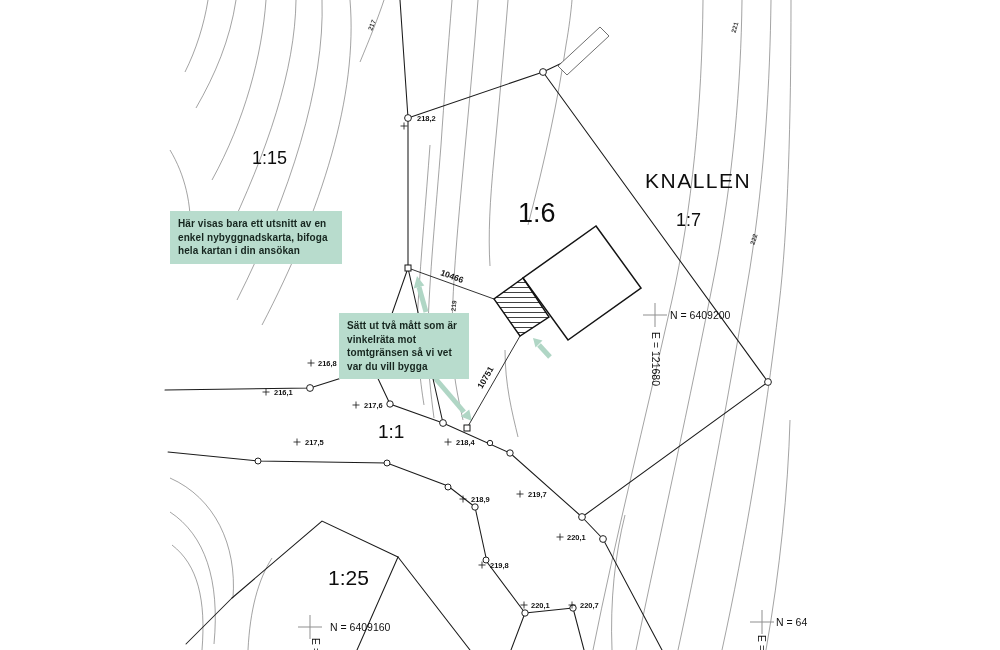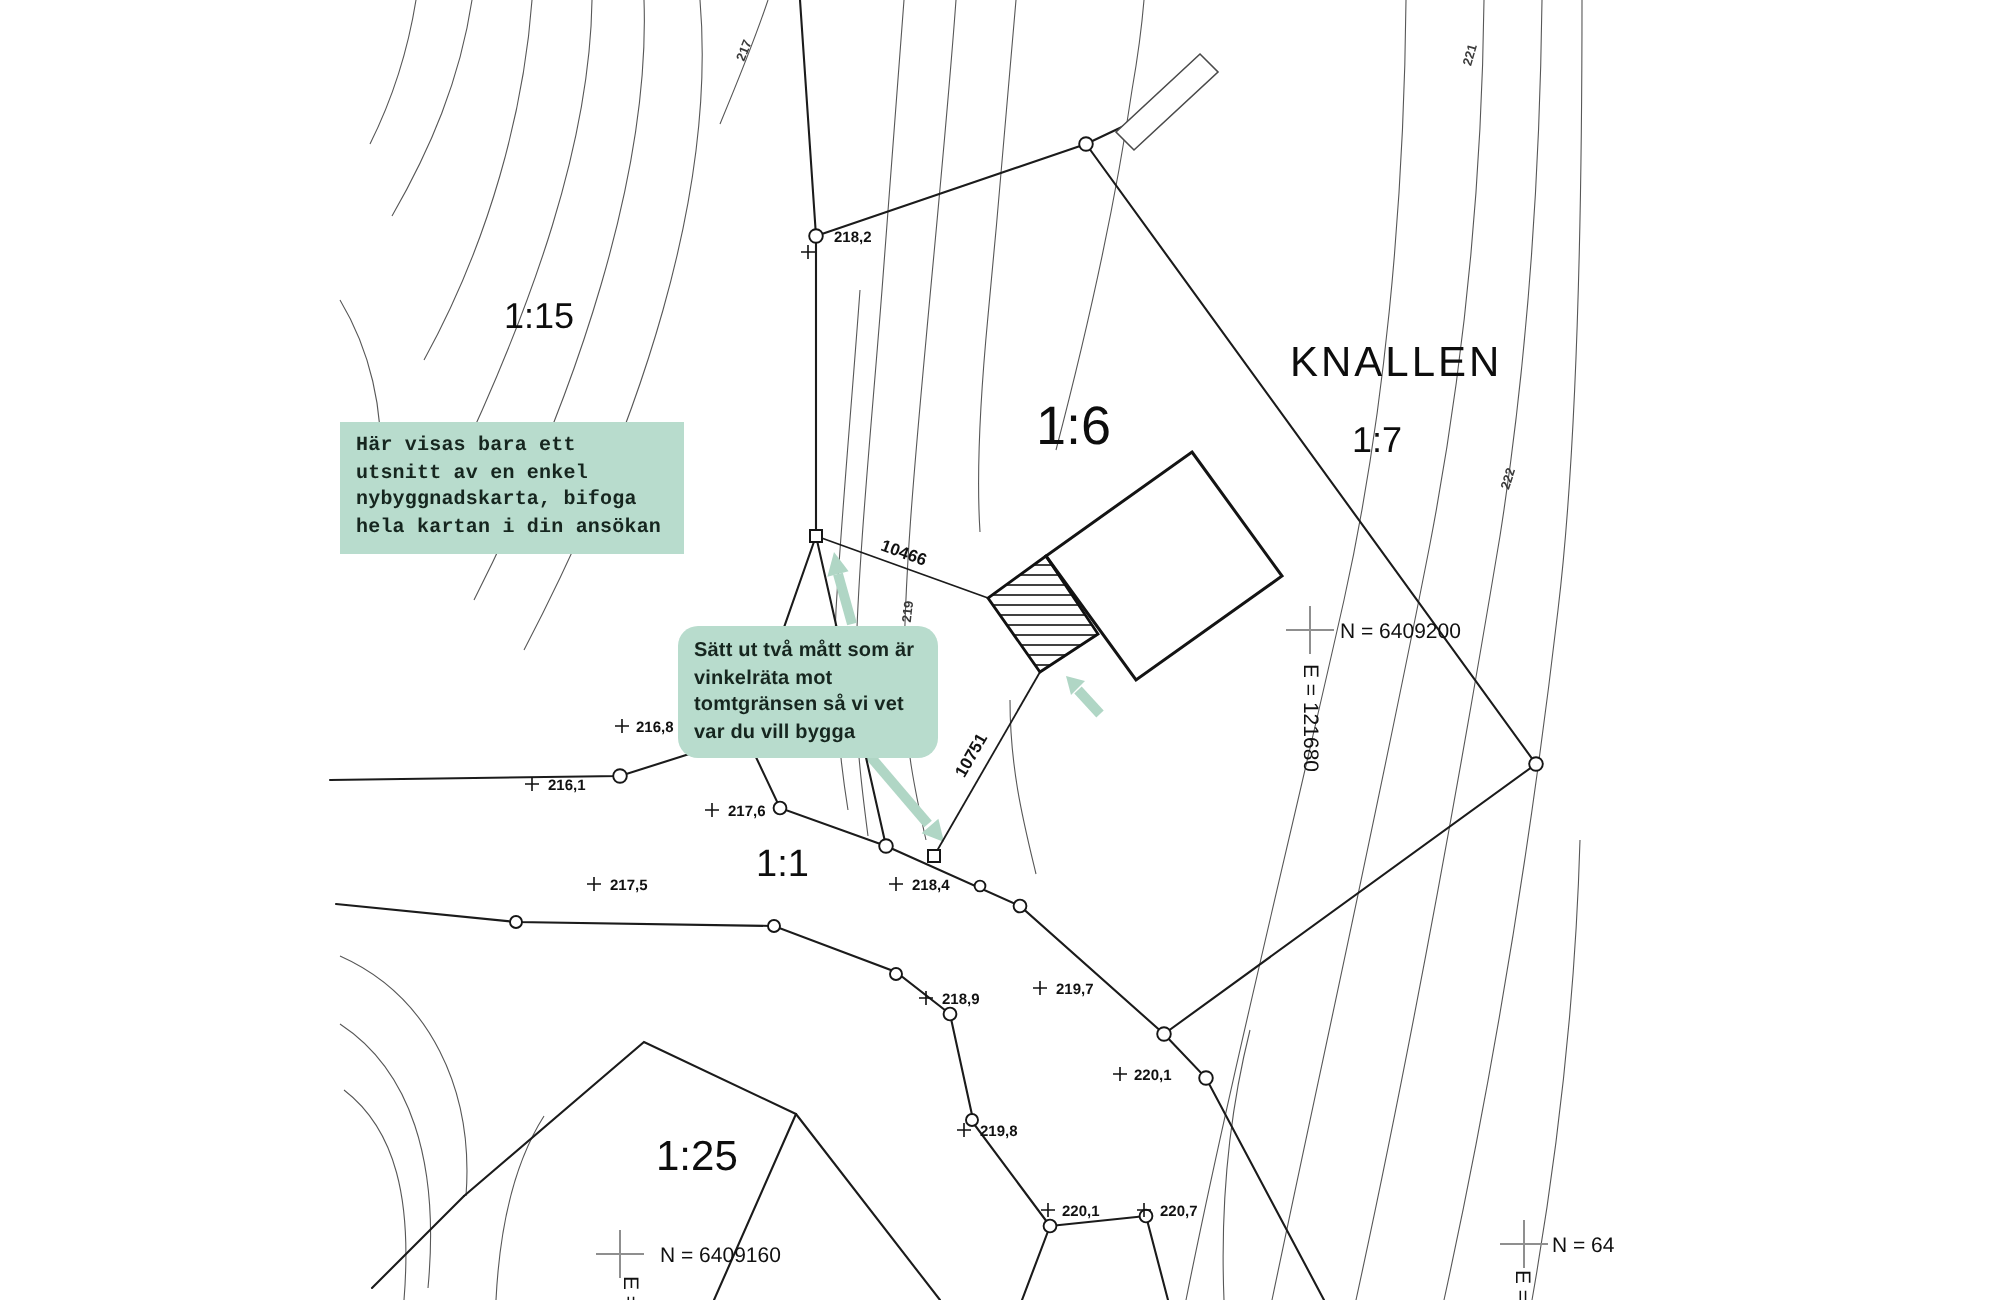--- a/index.html
+++ b/index.html
@@ -184,16 +184,16 @@
     <text class="t-elev" x="456" y="445">218,4</text>
     <text class="t-elev" x="471" y="502">218,9</text>
     <text class="t-elev" x="528" y="497">219,7</text>
     <text class="t-elev" x="490" y="568">219,8</text>
     <text class="t-elev" x="567" y="540">220,1</text>
     <text class="t-elev" x="531" y="608">220,1</text>
     <text class="t-elev" x="580" y="608">220,7</text>
   </g>
 </svg>
 
-<div class="callout" style="left:170px;top:211px;width:156px;font-family:Liberation Mono, monospace;">Här visas bara ett utsnitt av en enkel nybyggnadskarta, bifoga hela kartan i din ansökan</div>
-<div class="callout" style="left:339px;top:313px;width:114px;border-radius:10px;">Sätt ut två mått som är vinkelräta mot tomtgränsen så vi vet var du vill bygga</div>
+<div class="callout" style="left:170px;top:211px;width:156px;">Här visas bara ett utsnitt av en enkel nybyggnadskarta, bifoga hela kartan i din ansökan</div>
+<div class="callout" style="left:339px;top:313px;width:114px;">Sätt ut två mått som är vinkelräta mot tomtgränsen så vi vet var du vill bygga</div>
 
 </div>
 
 </body></html>

